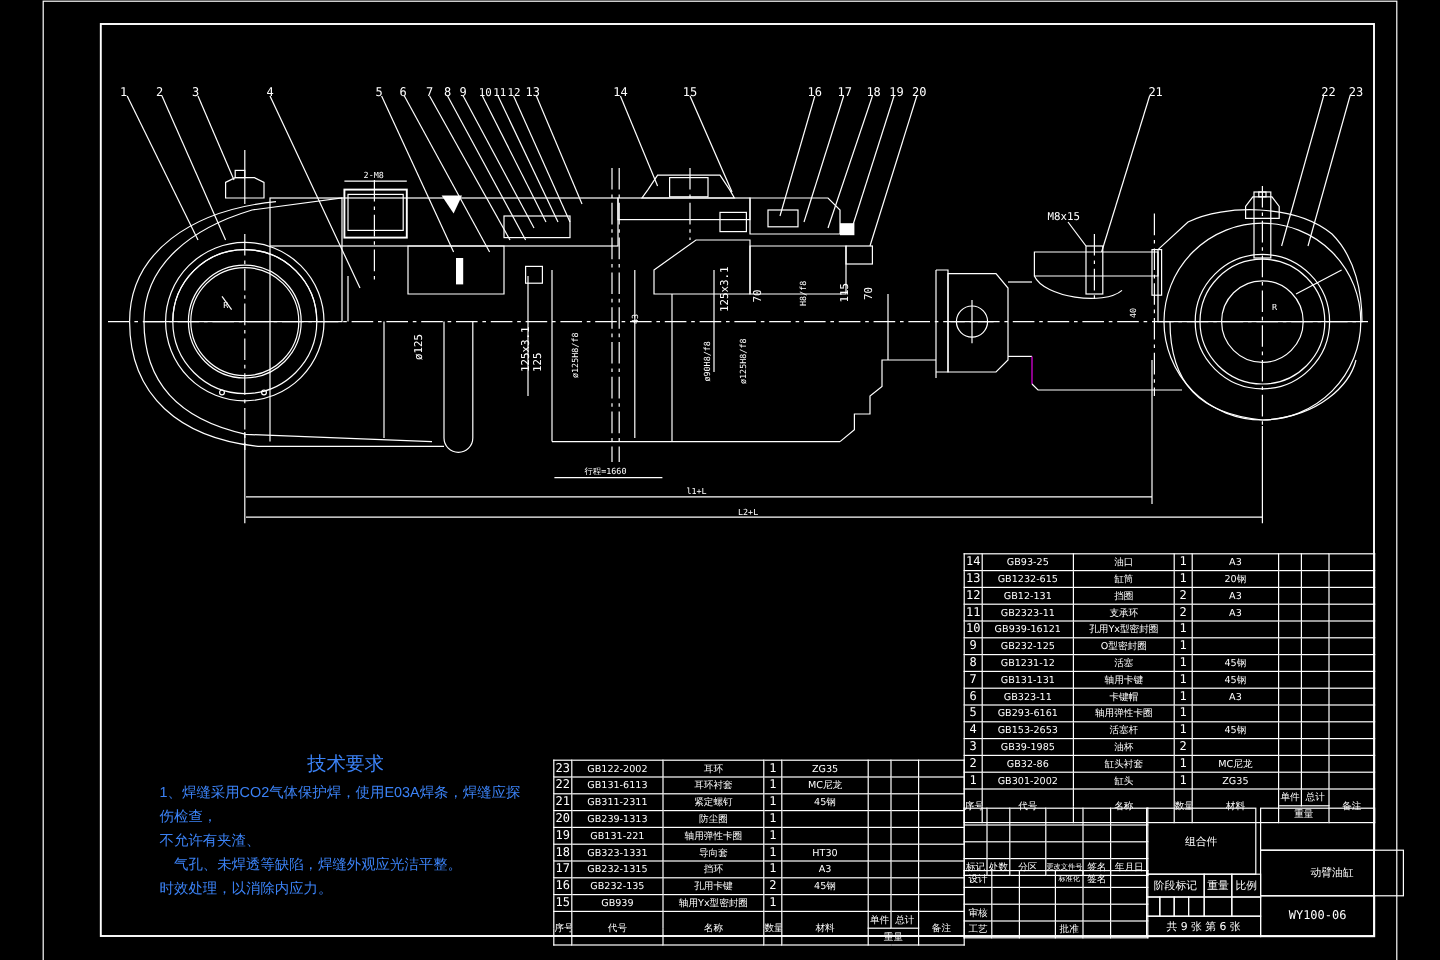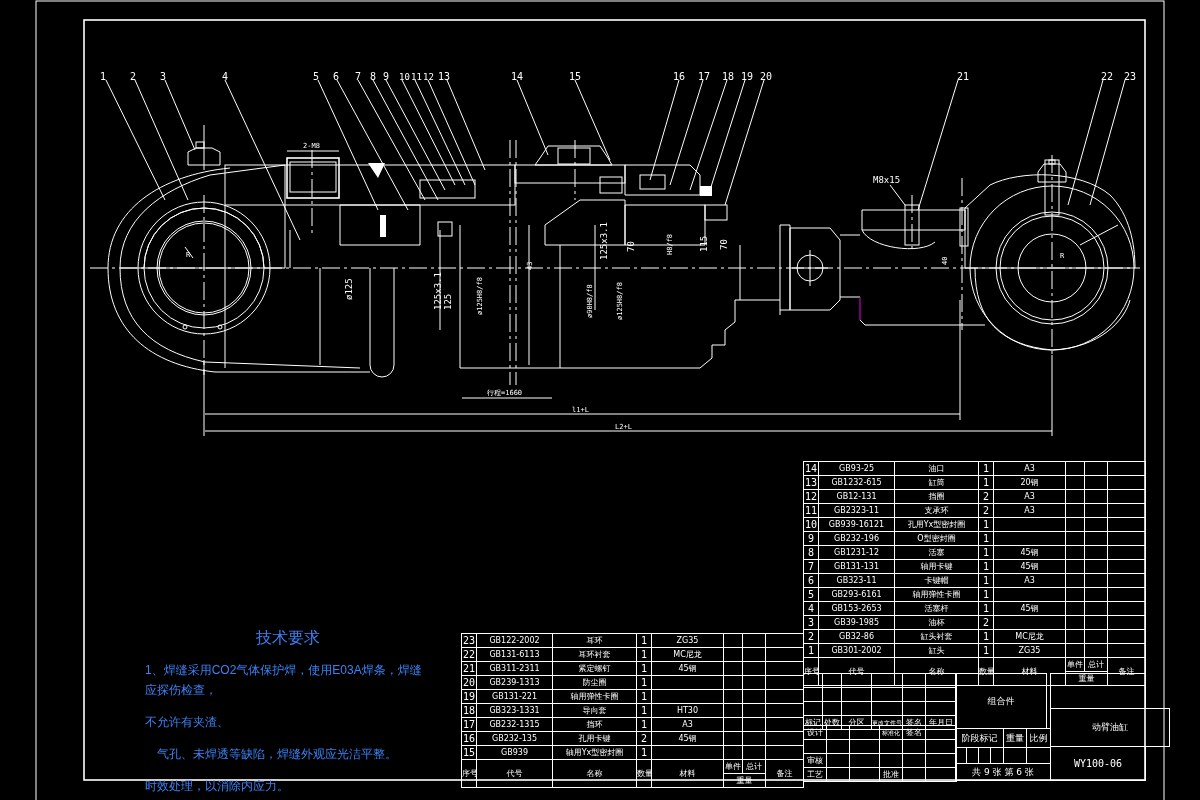--- a/index.html
+++ b/index.html
@@ -7,21 +7,21 @@
   #cad{position:absolute;left:0;top:0;width:1200px;height:800px;}
   #cad text{fill:#fff;font-family:"DejaVu Sans Mono",monospace;}
   .ln{stroke:#fff;stroke-width:1;fill:none;}
   .thk{stroke:#fff;stroke-width:1.6;fill:none;}
   .ctr{stroke:#fff;stroke-width:1;fill:none;stroke-dasharray:18 4 3 4;}
   .tbl{position:absolute;border-collapse:collapse;table-layout:fixed;}
   .tbl td{border:1px solid #fff;color:#fff;font-size:8px;line-height:1;padding:0;text-align:center;overflow:hidden;white-space:nowrap;height:13px;font-family:"DejaVu Sans",sans-serif;}
   .tbl td.num{font-family:"DejaVu Sans Mono",monospace;font-size:10px;}
   .tr{position:absolute;color:#3b82f6;font-size:12px;line-height:20px;font-family:Liberation Sans, sans-serif;}
   .tr h2{font-size:16px;font-weight:normal;margin:0 0 2px 0;text-align:center;}
-  .tr p{margin:12px;}
+  .tr p{margin:0;}
   .tb{position:absolute;border:1px solid #fff;color:#fff;font-size:9px;display:flex;align-items:center;justify-content:center;box-sizing:border-box;font-family:"DejaVu Sans",sans-serif;}
 </style>
 </head>
 <body>
 
 <svg id="cad" viewBox="0 0 1200 800" xmlns="http://www.w3.org/2000/svg">
   <defs>
     <pattern id="hatch" patternUnits="userSpaceOnUse" width="8" height="8" patternTransform="rotate(45)">
       <line x1="0" y1="0" x2="0" y2="8" stroke="#fff" stroke-width="0.8"></line>
     </pattern>
@@ -287,21 +287,21 @@
         <td>GB939-16121</td>
         <td>孔用Yx型密封圈</td>
         <td class="num">1</td>
         <td></td>
         <td></td>
         <td></td>
         <td></td>
       </tr>
       <tr>
         <td class="num">9</td>
-        <td>GB232-196</td>
+        <td>GB232-125</td>
         <td>O型密封圈</td>
         <td class="num">1</td>
         <td></td>
         <td></td>
         <td></td>
         <td></td>
       </tr>
       <tr>
         <td class="num">8</td>
         <td>GB1231-12</td>

